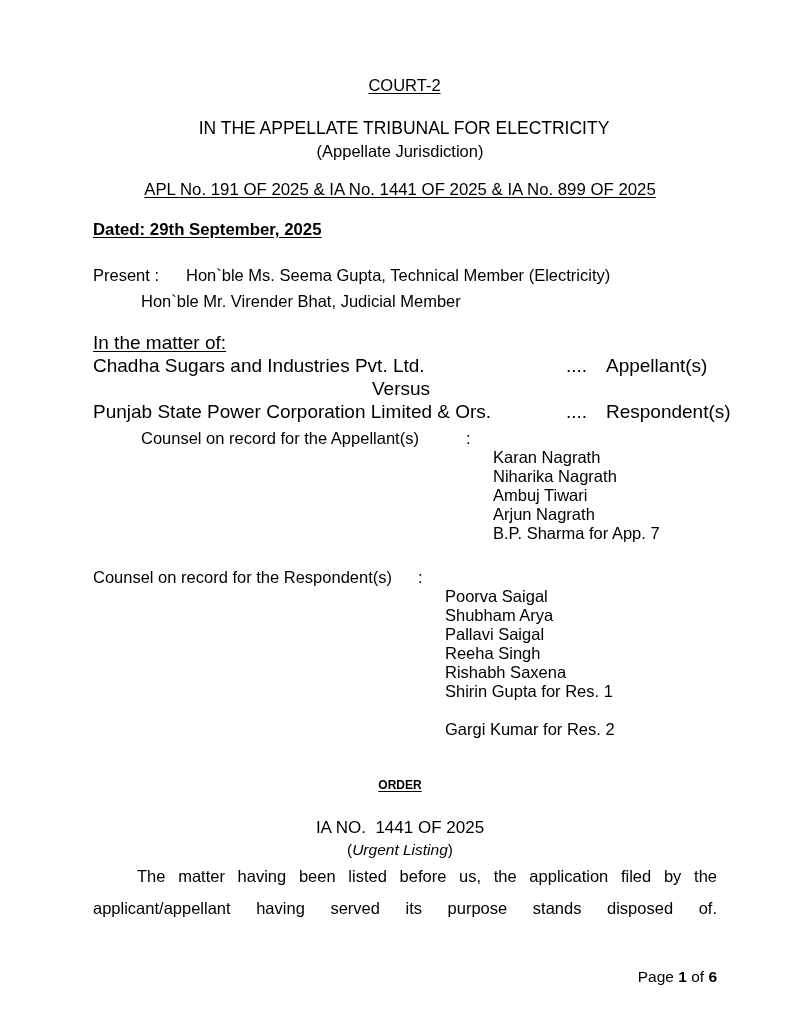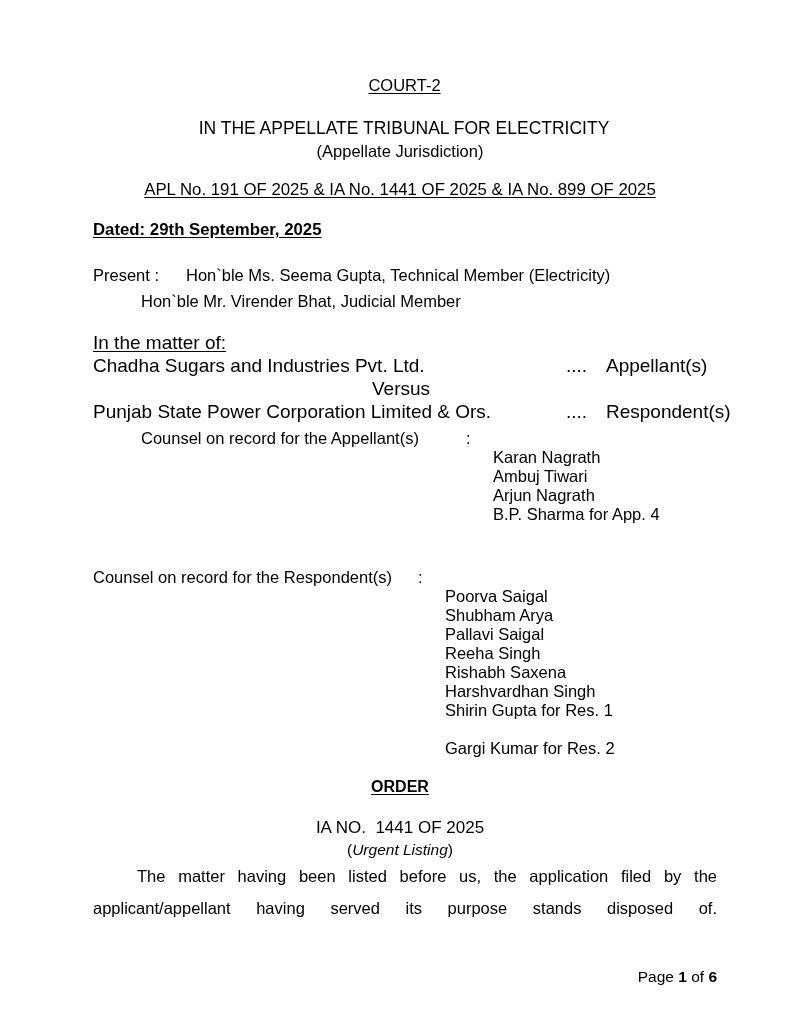--- a/index.html
+++ b/index.html
@@ -109,21 +109,21 @@
     margin-left: 352px;
   }
   .counsel-name { height: 19px; white-space: pre; }
   .counsel-gap { height: 19px; }
 
   
   .order-heading {
     position: absolute;
     top: 778px; left: 0; right: 0;
     text-align: center;
-    font-size: 16px;
+    font-size: 12px;
     font-weight: bold;
   }
   .ia-no-line {
     position: absolute;
     top: 818px; left: 0; right: 0;
     text-align: center;
     font-size: 17px;
     white-space: pre;
   }
   .urgent-line {
@@ -205,38 +205,38 @@
     </div>
   </div>
 
   <div class="counsel-block counsel-appellant">
     <div class="counsel-head">
       <span class="counsel-title">Counsel on record for the Appellant(s)</span>
       <span class="counsel-colon">:</span>
     </div>
     <div class="counsel-names">
       <div class="counsel-name">Karan Nagrath</div>
+      <div class="counsel-name">Niharika Nagrath</div>
       <div class="counsel-name">Ambuj Tiwari</div>
       <div class="counsel-name">Arjun Nagrath</div>
-      <div class="counsel-name">B.P. Sharma for App. 4</div>
+      <div class="counsel-name">B.P. Sharma for App. 7</div>
     </div>
   </div>
 
   <div class="counsel-block counsel-respondent">
     <div class="counsel-head">
       <span class="counsel-title">Counsel on record for the Respondent(s)</span>
       <span class="counsel-colon">:</span>
     </div>
     <div class="counsel-names">
       <div class="counsel-name">Poorva Saigal</div>
       <div class="counsel-name">Shubham Arya</div>
       <div class="counsel-name">Pallavi Saigal</div>
       <div class="counsel-name">Reeha Singh</div>
       <div class="counsel-name">Rishabh Saxena</div>
-      <div class="counsel-name">Harshvardhan Singh</div>
       <div class="counsel-name">Shirin Gupta for Res. 1</div>
       <div class="counsel-gap"></div>
       <div class="counsel-name">Gargi Kumar for Res. 2</div>
     </div>
   </div>
 
   <div class="order-heading">
     <span class="u">ORDER</span>
   </div>
 

